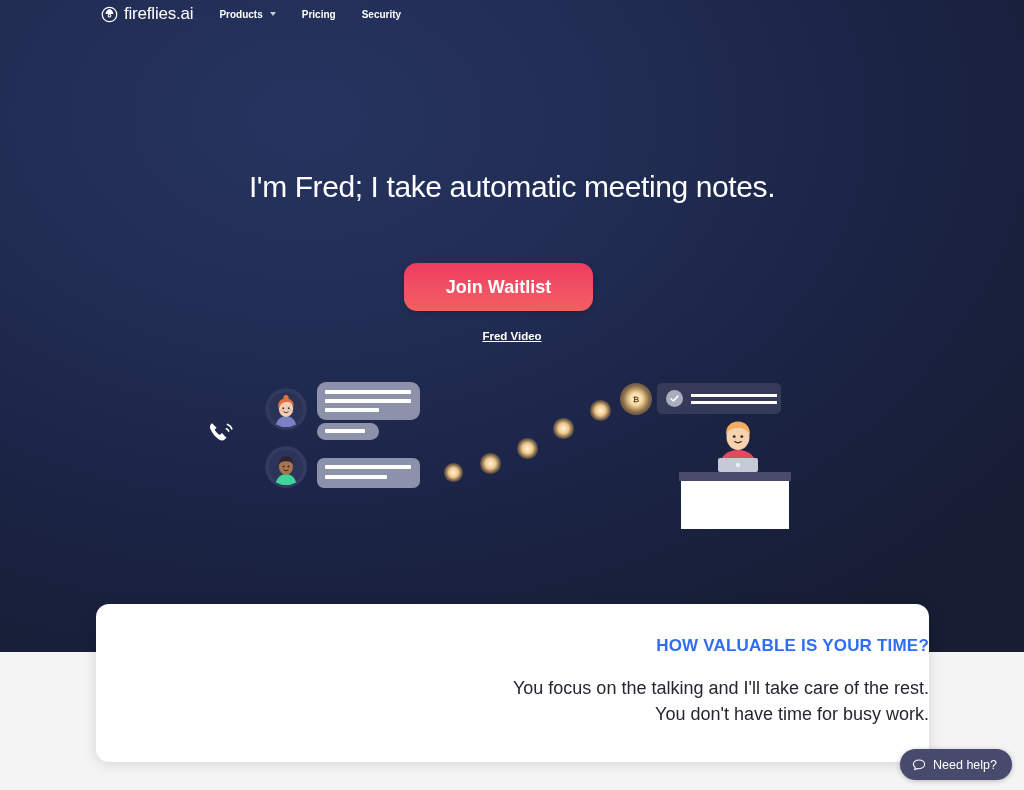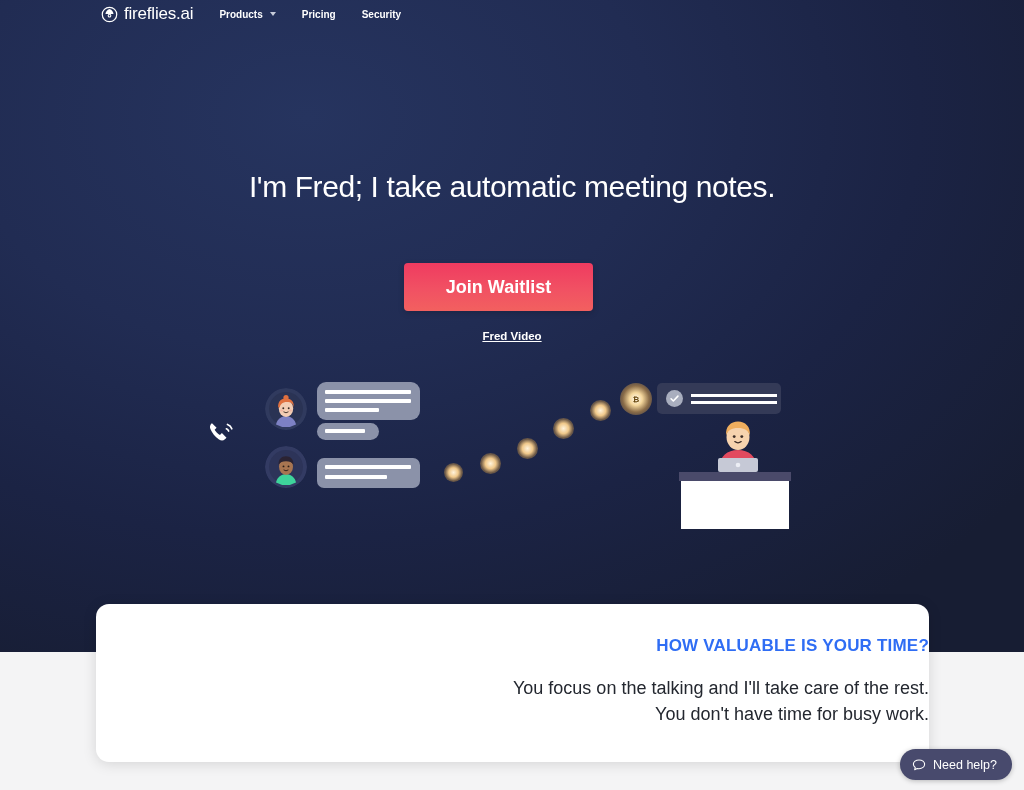--- a/index.html
+++ b/index.html
@@ -60,21 +60,21 @@
     font-size: 30px; font-weight: normal; letter-spacing: -0.4px;
   }
   .hero-sub {
     position: absolute; left: 0; top: 216px; width: 1024px;
     text-align: center; color: #e6e8ef;
     font-size: 12.5px; font-weight: bold;
   }
   .cta {
     position: absolute; left: 404px; top: 263px;
     width: 189px; height: 48px;
-    border: none; border-radius: 4px;
+    border: none; border-radius: 13px;
     background: linear-gradient(180deg, #ef3b60 0%, #f15163 55%, #f2605f 100%);
     color: #ffffff; font-size: 18px; font-weight: bold;
     font-family: "Liberation Sans", sans-serif;
     cursor: pointer;
     box-shadow: 0 2px 6px rgba(0,0,0,0.18);
   }
   .watch {
     position: absolute; left: 0; top: 326px; width: 1024px;
     text-align: center;
   }

